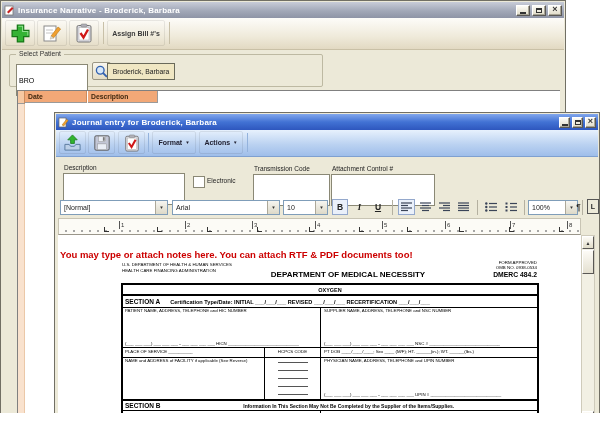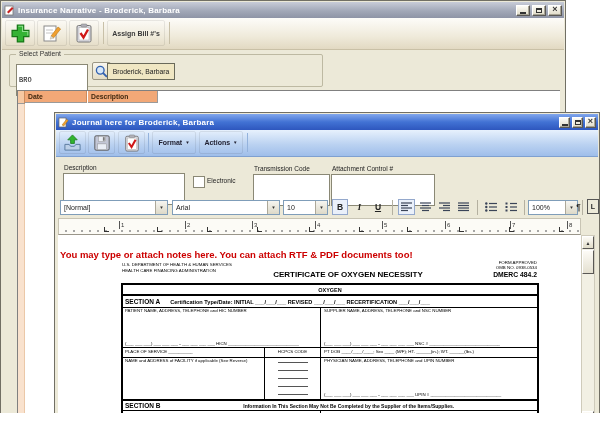--- a/index.html
+++ b/index.html
@@ -15,21 +15,21 @@
   .glyph-min{width:6px;height:2px;background:#333;margin-top:5px;}
   .glyph-max{width:6px;height:5px;border:1px solid #333;border-top-width:2px;box-sizing:border-box;}
   .glyph-close{font-size:9px;font-weight:bold;color:#333;line-height:1;margin-top:-1px;}
   .icon-btn{position:absolute;display:flex;align-items:center;justify-content:center;border:1px solid rgba(0,0,0,0.08);border-radius:2px;box-sizing:border-box;}
   .sep-v{position:absolute;width:1px;}
   .combo{position:absolute;background:#fff;border:1px solid #7F9DB9;display:flex;align-items:center;font-size:7px;color:#222;padding-left:3px;box-sizing:border-box;}
   .combo .arrowbox{margin-left:auto;align-self:stretch;width:11px;background:linear-gradient(#F6F5F0,#DDD9C8);border-left:1px solid #ACA899;display:flex;align-items:center;justify-content:center;font-size:4.5px;color:#333;}
   .fmt-btn{position:absolute;display:flex;align-items:center;justify-content:center;font-size:8.5px;font-weight:bold;color:#222;box-sizing:border-box;}
   .fmt-btn.sel{border:1px solid #94A8CC;background:#EAF0FA;}
   .field-label{position:absolute;font-size:6.5px;color:#222;white-space:nowrap;}
-  .tinput{position:absolute;background:#fff;border:1px solid #8A8875;box-sizing:border-box;font-size:7px;padding:15px 2px;font-family:Liberation Mono, monospace;}
+  .tinput{position:absolute;background:#fff;border:1px solid #8A8875;box-sizing:border-box;font-size:7px;padding:15px 2px;font-family:Liberation Sans, sans-serif;}
   .fcell{position:absolute;font-size:4.4px;color:#000;line-height:1.25;letter-spacing:0;}
   .blankline{position:absolute;height:1px;background:#555;}
   .statuspanel{position:absolute;height:11px;border:1px solid #B8B4A4;border-right-color:#FFF;border-bottom-color:#FFF;box-sizing:border-box;font-size:6.5px;color:#333;display:flex;align-items:center;padding-left:3px;}
   .tabstop{position:absolute;width:4px;height:4px;border-left:1px solid #333;border-bottom:1px solid #333;bottom:2px;}
   .ruler-num{position:absolute;top:2px;font-size:6px;color:#333;border-left:1px solid #555;padding-left:1px;line-height:8px;}
   svg{display:block;}
 </style>
 </head>
 <body>
 
@@ -115,21 +115,21 @@
   </div>
 
   <div class="win" style="left:54px;top:112px;width:546px;height:330px;">
     <div class="titlebar active">
       <span>
         <svg width="11" height="11" viewBox="0 0 11 11">
             <rect x="1" y="1" width="7" height="9" fill="#FFF" stroke="#666" stroke-width="0.7"></rect>
             <path d="M4 8 L8.6 2.2 L10.2 3.5 L5.8 9 Z" fill="#F0A030" stroke="#9A6A10" stroke-width="0.4"></path>
           </svg>
       </span>
-      <span class="title-text">Journal here for Broderick, Barbara</span>
+      <span class="title-text">Journal entry for Broderick, Barbara</span>
       <span class="tbtns">
         <span class="tbtn" style="width:11px;">
             <span class="glyph-min"></span>
           </span>
         <span class="tbtn" style="width:11px;">
             <span class="glyph-max"></span>
           </span>
         <span class="tbtn" style="width:11px;">
             <span class="glyph-close">×</span>
           </span>
@@ -301,21 +301,21 @@
       <span class="tabstop" style="left:400px;"></span>
       <span class="tabstop" style="left:450px;"></span>
       <span class="tabstop" style="left:500px;"></span>
     </div>
 
     <div class="abs" style="left:3px;top:122px;width:523px;height:190px;background:#FFF;overflow:hidden;">
       <div class="abs" style="left:2px;top:14px;font-size:9.5px;font-weight:bold;color:#CC0000;white-space:nowrap;">You may type or attach notes here. You can attach RTF &amp; PDF documents too!</div>
 
       <div class="fcell" style="left:64px;top:27px;width:170px;">U.S. DEPARTMENT OF HEALTH &amp; HUMAN SERVICES</div>
       <div class="fcell" style="left:64px;top:33px;width:170px;">HEALTH CARE FINANCING ADMINISTRATION</div>
-      <div class="fcell" style="left:290px;top:35px;transform:translateX(-50%);font-size:8px;font-weight:bold;white-space:nowrap;">CERTIFICATE OF OXYGEN NECESSITY</div>
+      <div class="fcell" style="left:290px;top:35px;transform:translateX(-50%);font-size:8px;font-weight:bold;white-space:nowrap;">DEPARTMENT OF MEDICAL NECESSITY</div>
       <div class="fcell" style="right:44px;top:25px;text-align:right;">FORM APPROVED</div>
       <div class="fcell" style="right:44px;top:30px;text-align:right;">OMB NO. 0938-0534</div>
       <div class="fcell" style="right:44px;top:36px;text-align:right;font-size:6.8px;font-weight:bold;">DMERC 484.2</div>
 
       <div class="abs" style="left:63px;top:48px;width:418px;height:150px;border:2px solid #000;box-sizing:border-box;">
         <div class="abs" style="left:0;right:0;top:0;height:9px;border-bottom:2px solid #000;display:flex;align-items:center;justify-content:center;font-size:5.5px;font-weight:bold;">OXYGEN</div>
 
         <div class="abs" style="left:0;right:0;top:11px;height:11px;border-bottom:1px solid #000;display:flex;align-items:center;">
           <span style="font-size:6.5px;font-weight:bold;margin-left:2px;">SECTION A</span>
           <span style="font-size:5.6px;font-weight:bold;margin-left:10px;white-space:nowrap;">Certification Type/Date: INITIAL ___/___/___    REVISED ___/___/___    RECERTIFICATION ___/___/___</span>

